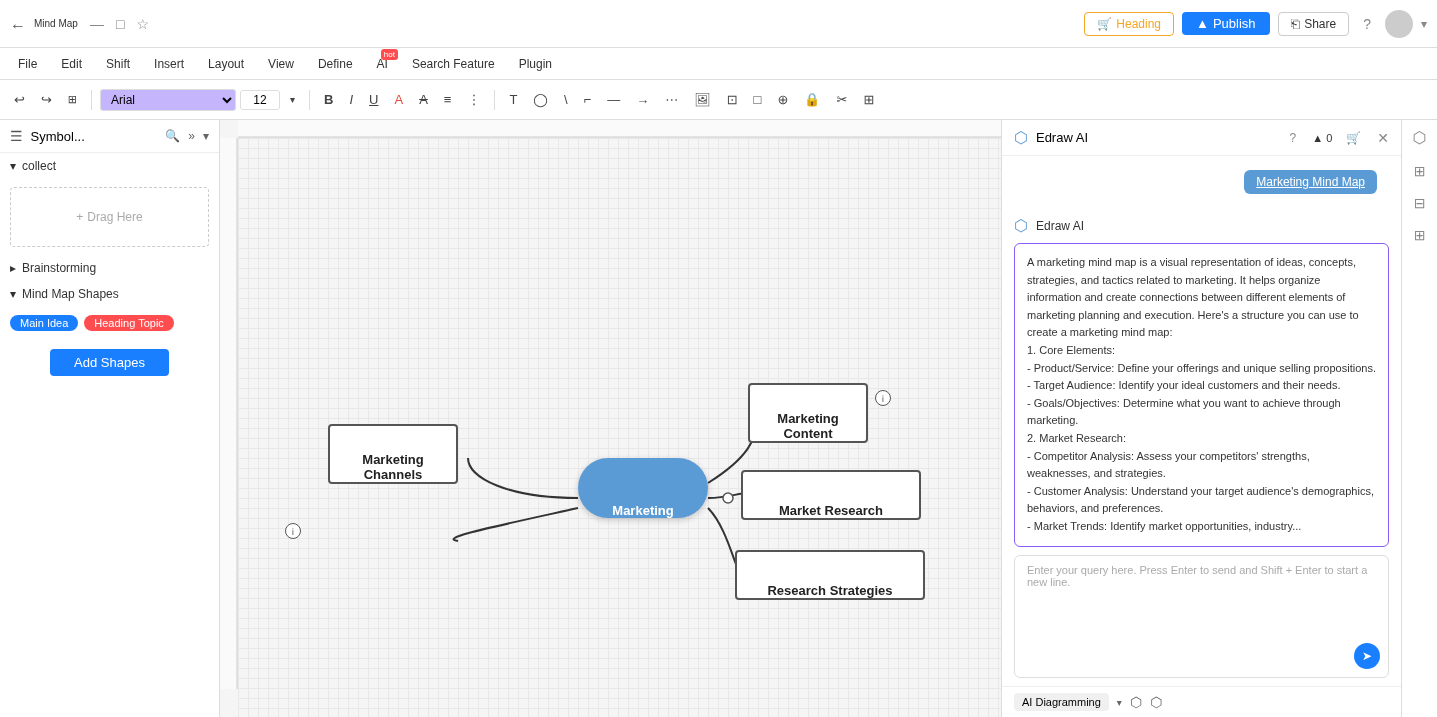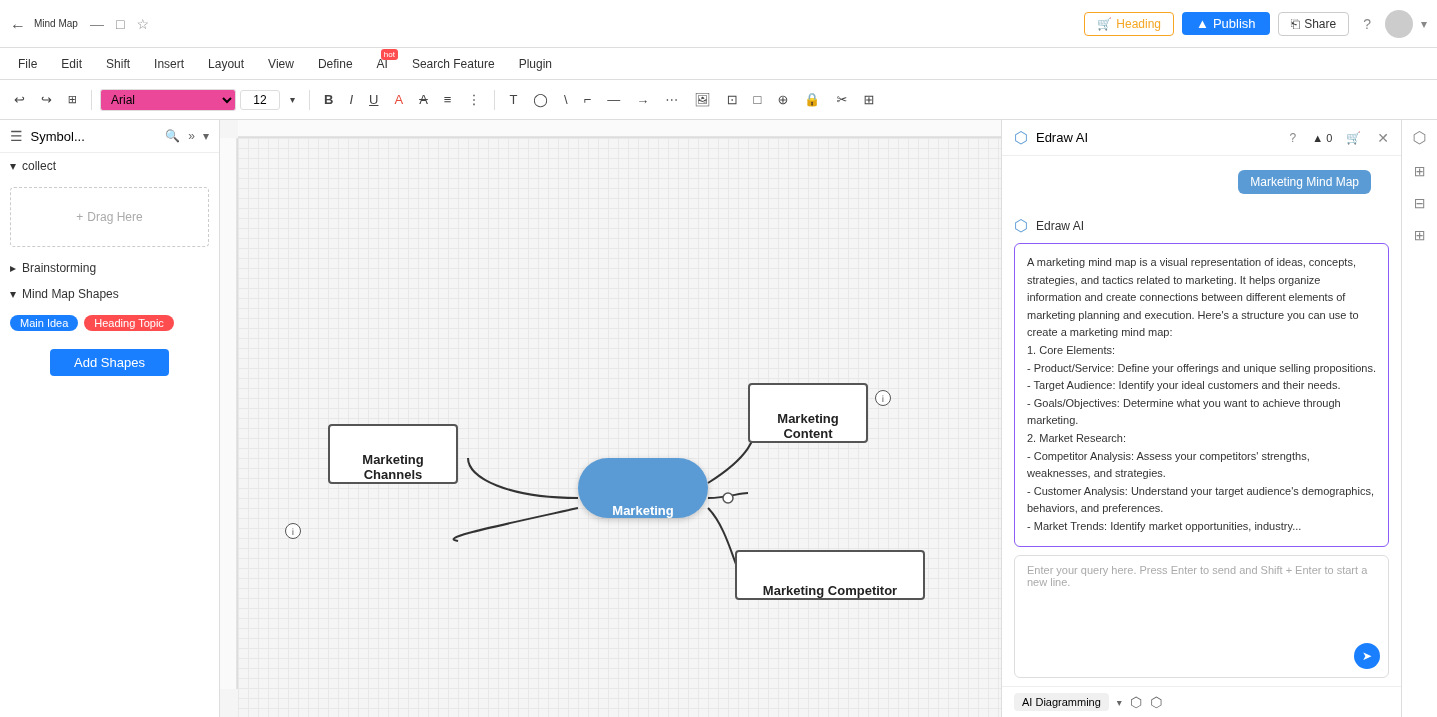--- a/index.html
+++ b/index.html
@@ -51,21 +51,21 @@
     
     #toolbar {
       display: flex; align-items: center; height: 40px;
       background: #fff; border-bottom: 1px solid #ddd;
       padding: 0 8px; gap: 4px;
     }
     #toolbar .tool-btn { padding: 3px 6px; cursor: pointer; color: #444; border-radius: 3px; font-size: 13px; }
     #toolbar .separator { width: 1px; height: 20px; background: #ddd; margin: 0 4px; }
     #toolbar .font-select {
       border: 1px solid #ddd; border-radius: 3px; padding: 2px 6px;
-      font-size: 12px; cursor: pointer; background: #ec4899;
+      font-size: 12px; cursor: pointer; background: #c4b5fd;
     }
     #toolbar .font-size {
       border: 1px solid #ddd; border-radius: 3px; padding: 2px 4px;
       font-size: 12px; width: 40px; text-align: center;
     }
 
     
     #main-layout {
       display: flex; height: calc(717px - 120px);
     }
@@ -168,23 +168,23 @@
     #right-panel {
       width: 400px; background: #fff; border-left: 1px solid #ddd;
       display: flex; flex-direction: column; overflow: hidden;
     }
     #ai-panel-header {
       display: flex; align-items: center; padding: 8px 12px;
       border-bottom: 1px solid #eee; gap: 8px;
     }
 
     #ai-chat-tag {
-      background: #5b9bd5; color: #fff; margin: 8px 18px;
+      background: #5b9bd5; color: #fff; margin: 8px 12px;
       border-radius: 6px; padding: 6px 14px; font-size: 12px; font-weight: 500;
-      display: inline-block; align-self: flex-end;
+      display: inline-block; align-self: flex-end; text-decoration: underline;
     }
 
     #ai-bubble-logo {
       display: flex; align-items: center; gap: 8px; padding: 8px 12px;
     }
 
     #ai-content-box {
       margin: 0 12px; border: 1.5px solid #8b5cf6; border-radius: 6px;
       padding: 10px 12px; font-size: 11px; color: #333; line-height: 1.6;
       max-height: 330px; overflow-y: auto; flex-shrink: 0;
@@ -380,23 +380,26 @@
       <div class="mm-node mm-node-rect mm-node-marketing-channels" style="top:286px;left:90px;">
         <span>Marketing<br>Channels</span>
       </div>
 
       <div class="mm-node mm-node-rect mm-node-marketing-content" style="top:245px;left:510px;">
         <span>Marketing<br>Content</span>
       </div>
 
       <div class="info-circle" style="top:252px;left:637px;">ℹ</div>
 
+      <div class="mm-node mm-node-rect mm-node-market-research" style="top:332px;left:503px;">
+        <span>Market Research</span>
+      </div>
 
       <div class="mm-node mm-node-rect mm-node-marketing-strategies" style="top:412px;left:497px;">
-        <span>Marketing Competitor</span>
+        <span>Research Strategies</span>
       </div>
 
 
       <div class="info-circle" style="top:385px;left:47px;">ℹ</div>
     </div>
   </div>
 
   <div id="right-panel">
     <div id="ai-panel-header">
       <span style="color:#5b9bd5;font-size:16px;">⬡</span>

